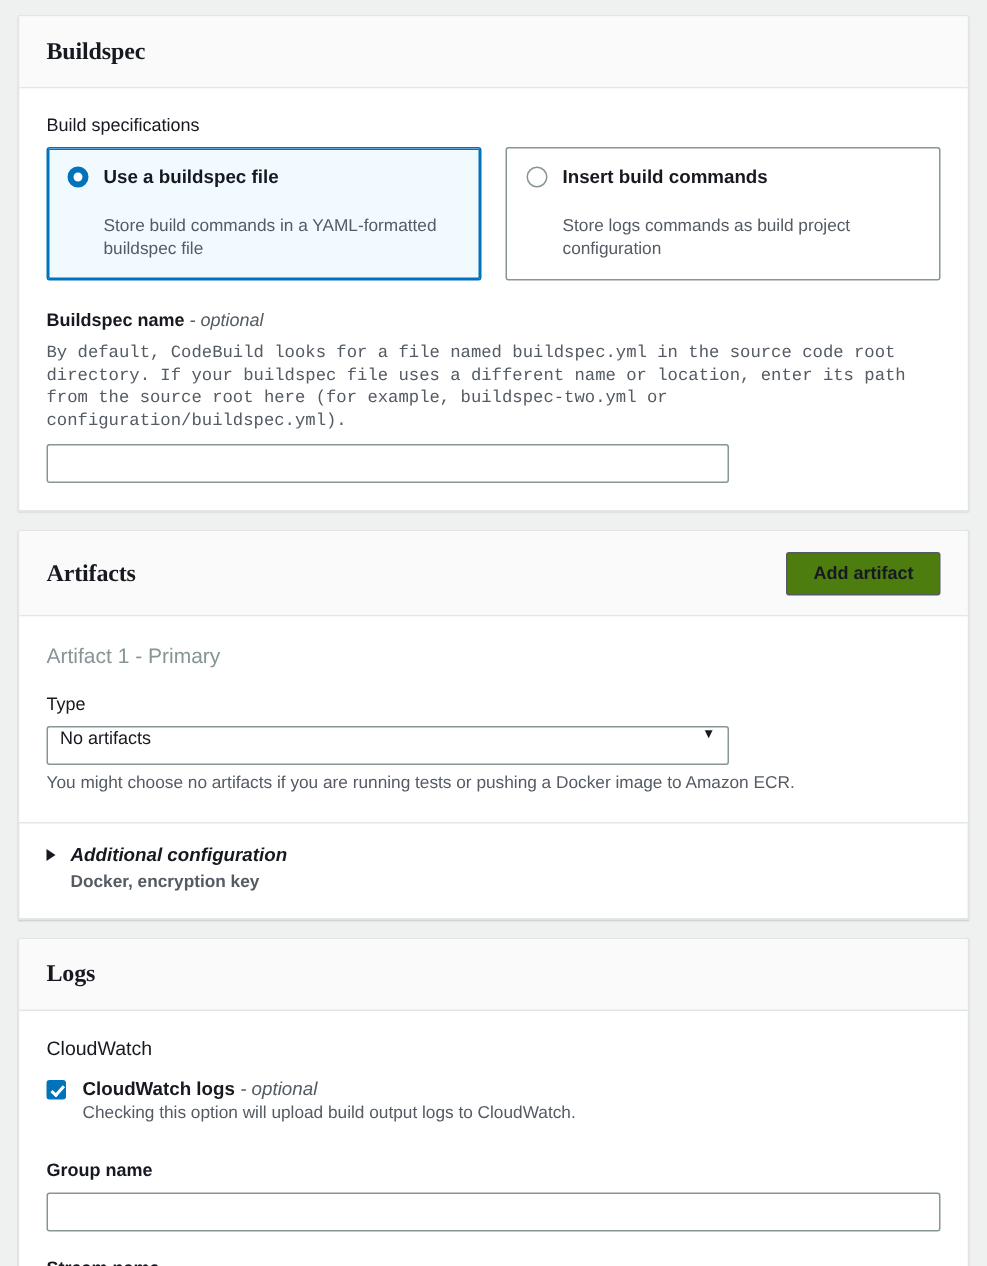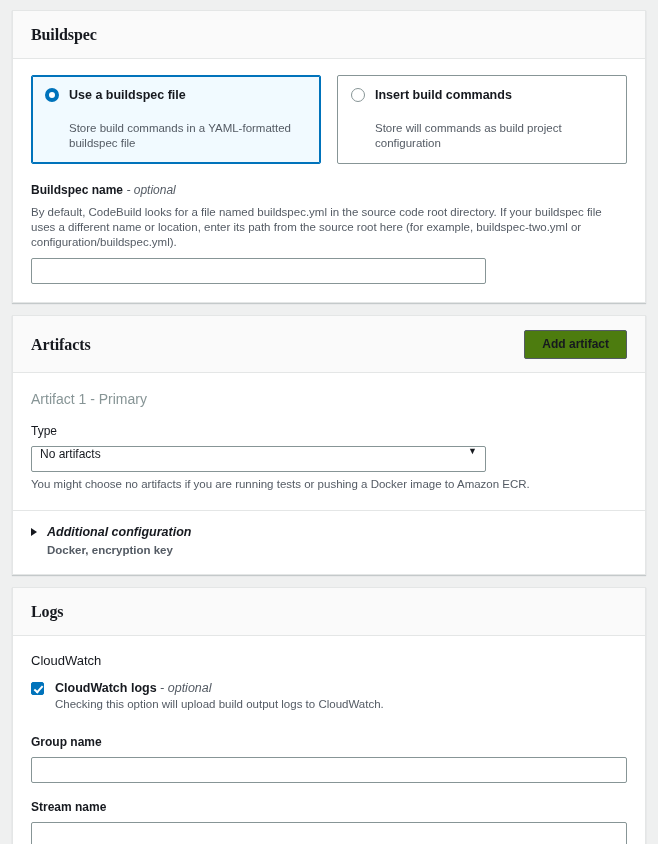--- a/index.html
+++ b/index.html
@@ -80,20 +80,21 @@
   .optional {
     font-style: italic;
     font-weight: normal;
     color: #545b64;
   }
   .desc {
     font-size: 11.5px;
     color: #545b64;
     line-height: 15px;
     margin-bottom: 8px;
+    font-family: Liberation Mono, monospace;
   }
   .hint {
     font-size: 11.5px;
     color: #545b64;
     line-height: 15px;
     margin-top: 5px;
   }
   .subheading {
     font-size: 13px;
     color: #16191f;
@@ -285,36 +286,37 @@
 <body>
 
 <div class="page">
 
   <section class="panel">
     <div class="panel-header">
       <div class="panel-title">Buildspec</div>
     </div>
     <div class="panel-body">
 
+      <div class="field-label">Build specifications</div>
 
       <div class="radio-row">
 
         <div class="radio-card selected">
           <span class="radio-ctrl"></span>
           <span class="radio-texts">
             <span class="radio-title" style="display:block;">Use a buildspec file</span>
             <span class="radio-sub" style="display:block;">Store build commands in a YAML-formatted buildspec file</span>
           </span>
         </div>
 
         <div class="radio-card">
           <span class="radio-ctrl"></span>
           <span class="radio-texts">
             <span class="radio-title" style="display:block;">Insert build commands</span>
-            <span class="radio-sub" style="display:block;">Store will commands as build project configuration</span>
+            <span class="radio-sub" style="display:block;">Store logs commands as build project configuration</span>
           </span>
         </div>
 
       </div>
 
       <div class="spacer-18"></div>
 
       <div class="field-label bold">
         <span>Buildspec name</span>
         <span class="optional">- optional</span>

